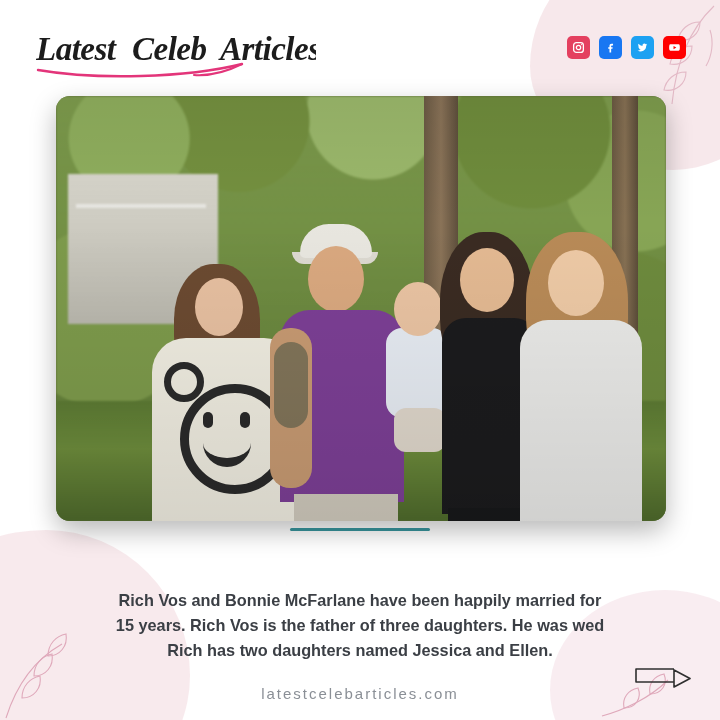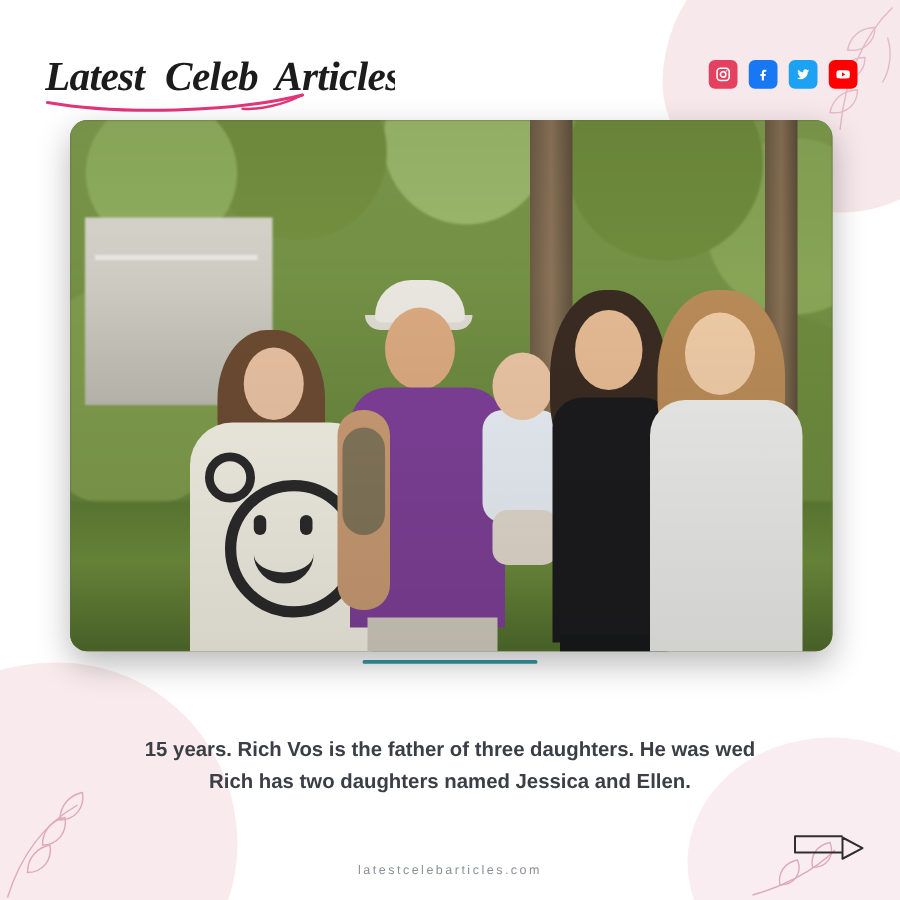--- a/index.html
+++ b/index.html
@@ -54,21 +54,21 @@
     position: absolute;
     pointer-events: none;
   }
   .leaf-tr { right: 4px; top: 0px; }
   .leaf-bl { left: 0px; bottom: 0px; }
   .leaf-br { right: 12px; bottom: 0px; }
 
   
   .header {
     position: absolute;
-    top: 12px; left: 0; right: 0;
+    top: 0; left: 0; right: 0;
     height: 92px;
   }
   .logo {
     position: absolute;
     left: 36px;
     top: 20px;
     width: 280px;
     height: 60px;
   }
   .logo svg { display:block; }
@@ -256,21 +256,21 @@
   }
   .body-text p { margin: 0; }
 
   
   .footer-url {
     position: absolute;
     left: 50%;
     transform: translateX(-50%);
     bottom: 18px;
     color: #8a8f96;
-    font-size: 10px;
+    font-size: 15px;
     letter-spacing: 2px;
   }
 
   .arrow {
     position: absolute;
     right: 28px;
     bottom: 32px;
     width: 58px;
     height: 26px;
   }
@@ -398,20 +398,21 @@
       </div>
 
       <div class="photo-shade"></div>
     </div>
   </div>
 
   <div class="divider"></div>
 
 
   <div class="body-text">
+    <p>Rich Vos and Bonnie McFarlane have been happily married for</p>
     <p>15 years. Rich Vos is the father of three daughters. He was wed</p>
     <p>Rich has two daughters named Jessica and Ellen.</p>
   </div>
 
   <div class="footer-url">latestcelebarticles.com</div>
 
   <svg class="arrow" viewBox="0 0 58 26">
     <path d="M2 20 L40 20 L40 8 L56 16.5 L40 25 L40 20 L2 20 Z M2 20 L2 7 L40 7" fill="none" stroke="#2f2f2f" stroke-width="1.6" stroke-linejoin="round"></path>
   </svg>
 

